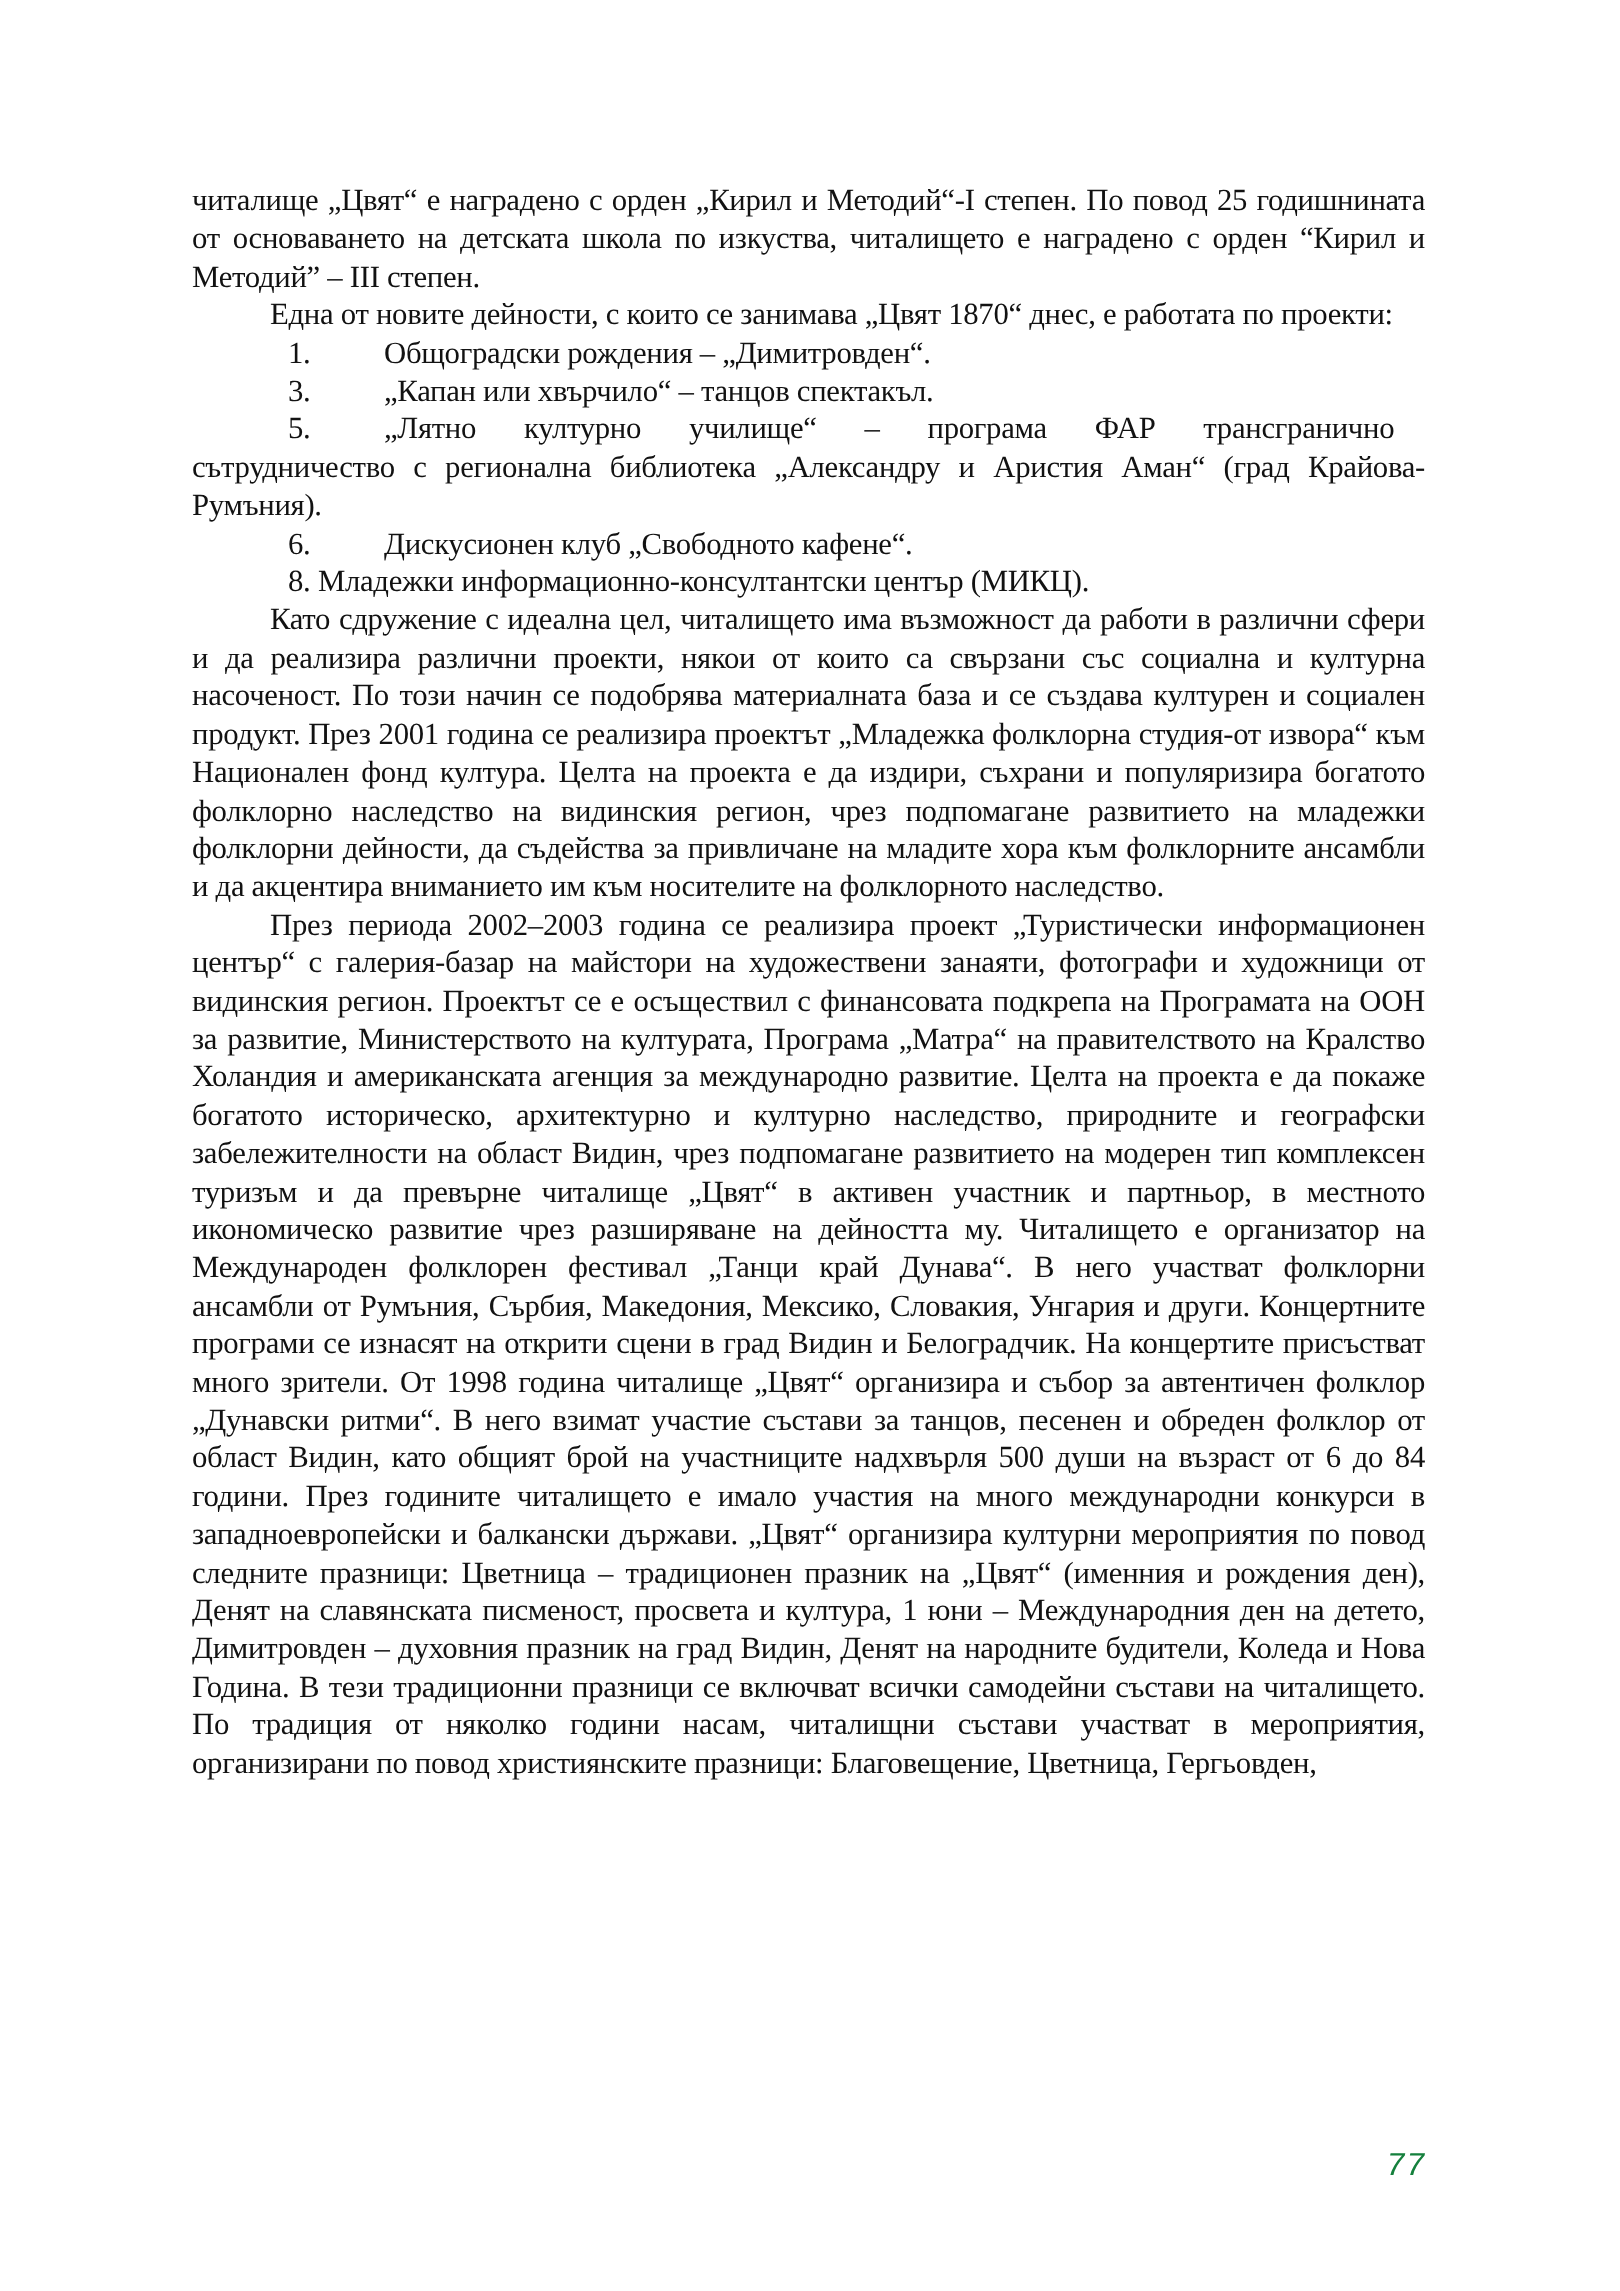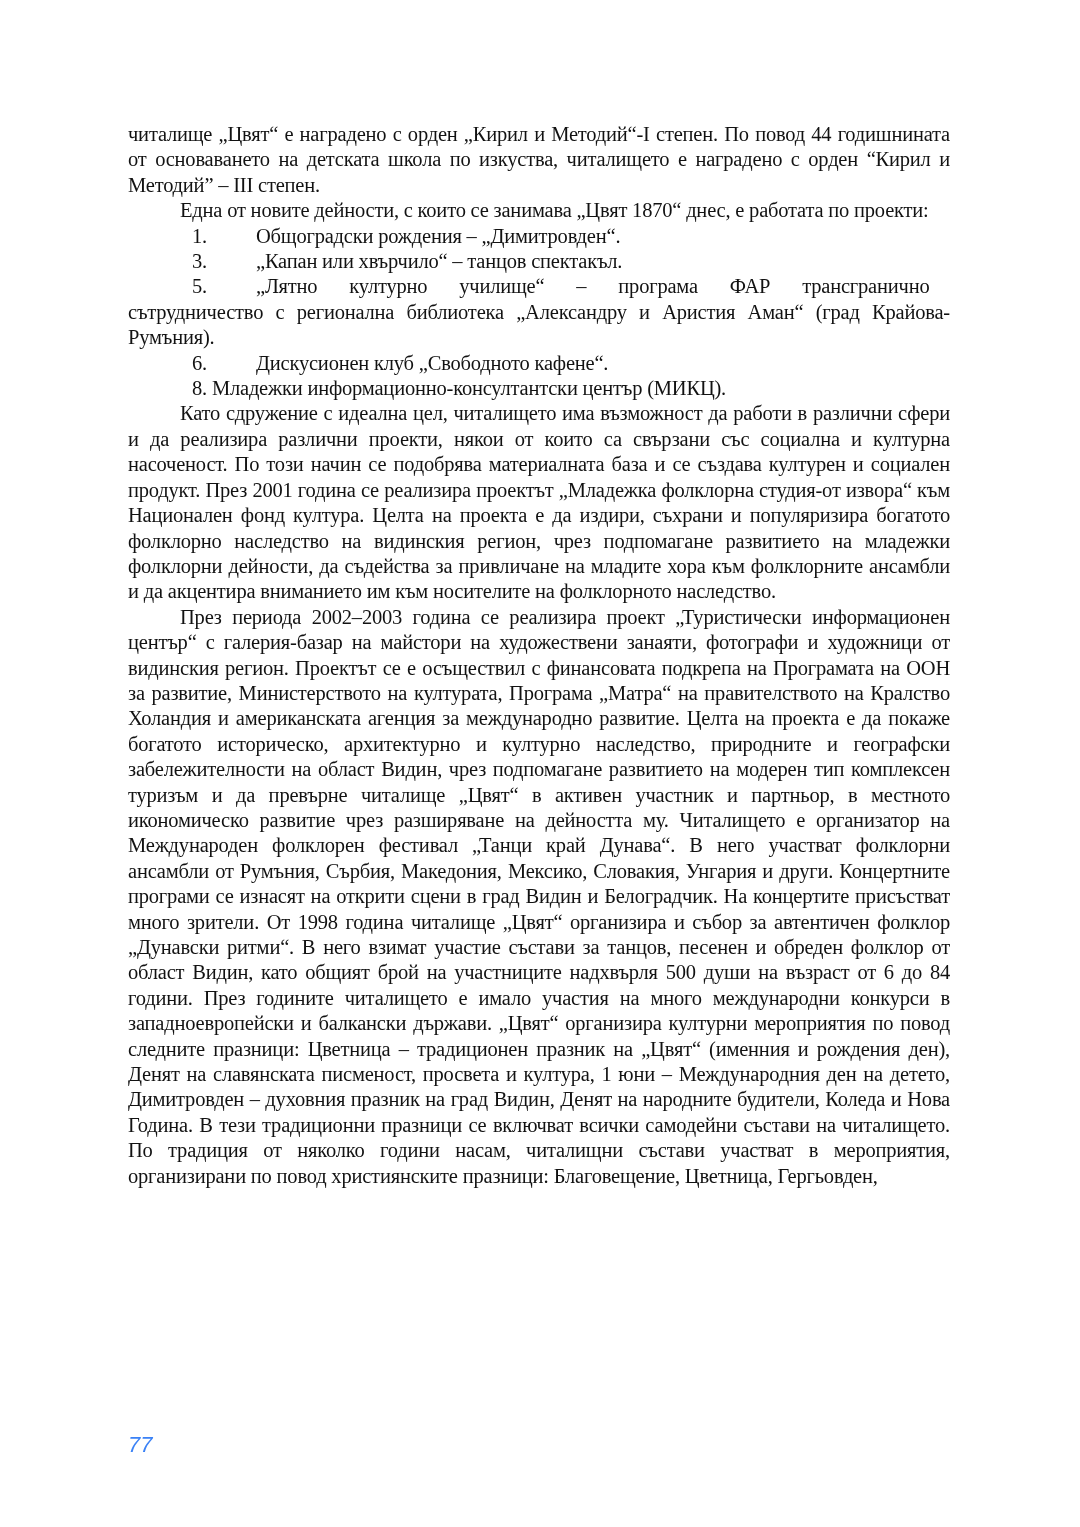--- a/index.html
+++ b/index.html
@@ -26,33 +26,33 @@
   p.indented { text-indent: 52px; }
   p.list { text-indent: 64px; }
   .tab { display: inline-block; width: 49px; }
   .stretch-a { word-spacing: 36px; }
   .stretch-b { word-spacing: 27px; }
   .page-number {
     position: absolute;
     left: 128px;
     top: 1432px;
     width: 822px;
-    text-align: left;
-    font-family: Liberation Sans, sans-serif;
+    text-align: right;
+    font-family: Liberation Mono, monospace;
     font-style: italic;
     font-size: 22px;
-    color: #3b82f6;
+    color: #15803d;
   }
 </style>
 </head>
 <body>
 
 <div class="text-block">
 
-  <p>читалище „Цвят“ е наградено с орден „Кирил и Методий“-I степен. По повод 44 годишнината от основаването на детската школа по изкуства, читалището е наградено с орден “Кирил и Методий” – III степен.</p>
+  <p>читалище „Цвят“ е наградено с орден „Кирил и Методий“-I степен. По повод 25 годишнината от основаването на детската школа по изкуства, читалището е наградено с орден “Кирил и Методий” – III степен.</p>
 
   <p class="indented">Една от новите дейности, с които се занимава „Цвят 1870“ днес, е работата по проекти:</p>
 
   <p class="list"><span>1.</span><span class="tab"></span><span>Общоградски рождения – „Димитровден“.</span></p>
 
 
   <p class="list"><span>3.</span><span class="tab"></span><span>„Капан или хвърчило“ – танцов спектакъл.</span></p>
 
 
   <p class="list"><span class="stretch-b"><span>5.</span><span class="tab"></span><span>„Лятно културно училище“ – програма ФАР трансгранично</span></span><br><span>сътрудничество с регионална библиотека „Александру и Аристия Аман“ (град Крайова-Румъния).</span></p>

